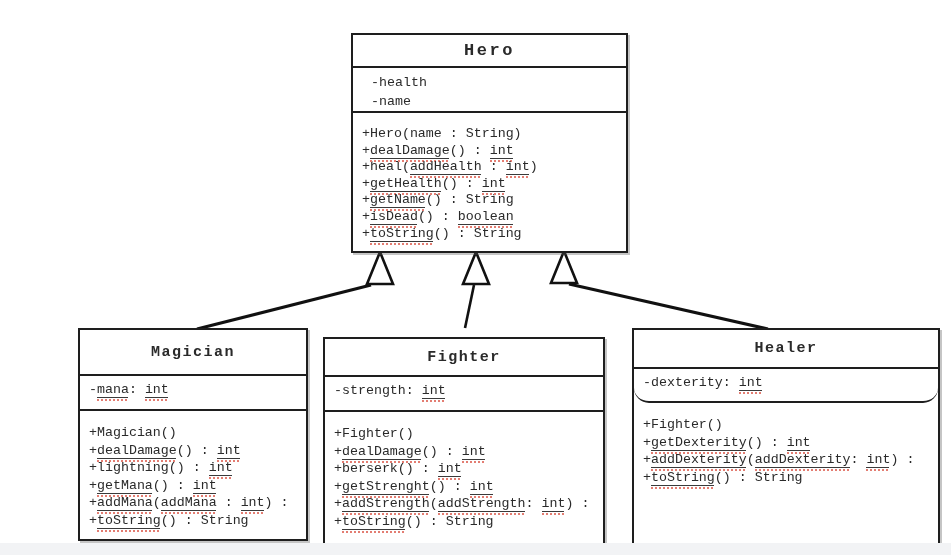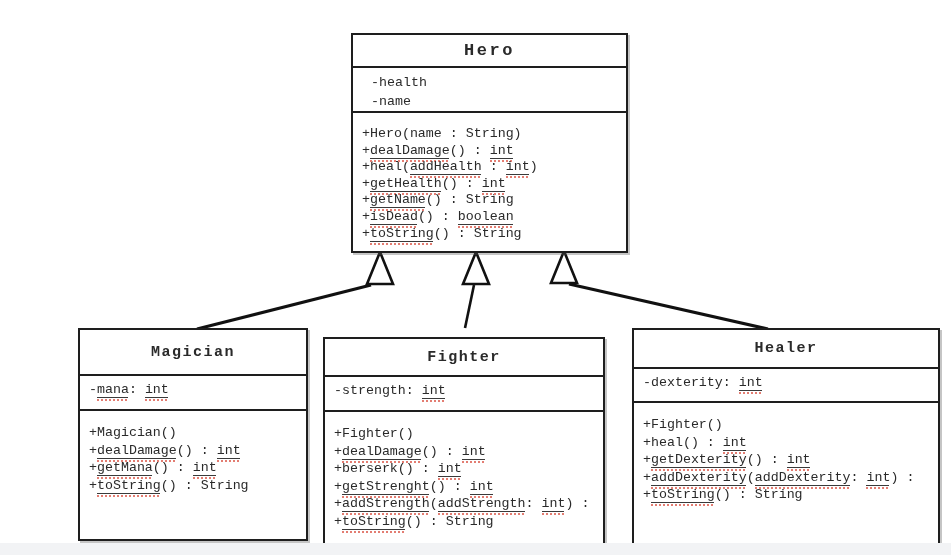--- a/index.html
+++ b/index.html
@@ -105,21 +105,23 @@
   </div>
 
   <div class="class-box" style="left:78px;top:328px;width:230px;height:213px;">
     <div class="class-title" style="height:46px;">Magician</div>
     <div class="class-attrs" style="height:35px;">
         <div class="uml-line"><span>-</span><span class="sp">mana</span><span>: </span><span class="sp">int</span></div>
       </div>
     <div class="class-methods">
         <div class="uml-line"><span>+Magician()</span></div>
         <div class="uml-line"><span>+</span><span class="sp">dealDamage</span><span>() : </span><span class="sp">int</span></div>
+        <div class="uml-line"><span>+lightning() : </span><span class="sp">int</span></div>
         <div class="uml-line"><span>+</span><span class="sp">getMana</span><span>() : </span><span class="sp">int</span></div>
+        <div class="uml-line"><span>+</span><span class="sp">addMana</span><span>(</span><span class="sp">addMana</span><span> : </span><span class="sp">int</span><span>) :</span></div>
         <div class="uml-line"><span>+</span><span class="sp">toString</span><span>() : String</span></div>
       </div>
   </div>
 
   <div class="class-box" style="left:323px;top:328px;width:282px;height:213px;margin-top:9px;">
     <div class="class-title" style="height:38px;">Fighter</div>
     <div class="class-attrs" style="height:35px;">
         <div class="uml-line"><span>-strength: </span><span class="sp">int</span></div>
       </div>
     <div class="class-methods">
@@ -127,26 +129,25 @@
         <div class="uml-line"><span>+</span><span class="sp">dealDamage</span><span>() : </span><span class="sp">int</span></div>
         <div class="uml-line"><span>+berserk() : </span><span class="sp">int</span></div>
         <div class="uml-line"><span>+</span><span class="sp">getStrenght</span><span>() : </span><span class="sp">int</span></div>
         <div class="uml-line"><span>+</span><span class="sp">addStrength</span><span>(</span><span class="sp">addStrength</span><span>: </span><span class="sp">int</span><span>) :</span></div>
         <div class="uml-line"><span>+</span><span class="sp">toString</span><span>() : String</span></div>
       </div>
   </div>
 
   <div class="class-box" style="left:632px;top:328px;width:308px;height:239px;">
     <div class="class-title" style="height:39px;">Healer</div>
-    <div class="class-attrs" style="height:34px;">
+    <div class="class-attrs" style="height:34px;border-radius:15px;">
         <div class="uml-line"><span>-dexterity: </span><span class="sp">int</span></div>
       </div>
     <div class="class-methods">
         <div class="uml-line"><span>+Fighter()</span></div>
-        <div class="uml-line"><span>+heal() : </span><span class="sp">int</span></div>
         <div class="uml-line"><span>+</span><span class="sp">getDexterity</span><span>() : </span><span class="sp">int</span></div>
         <div class="uml-line"><span>+</span><span class="sp">addDexterity</span><span>(</span><span class="sp">addDexterity</span><span>: </span><span class="sp">int</span><span>) :</span></div>
         <div class="uml-line"><span>+</span><span class="sp">toString</span><span>() : String</span></div>
       </div>
   </div>
 
   <div class="bottom-strip"></div>
 </div>
 
 </body></html>

